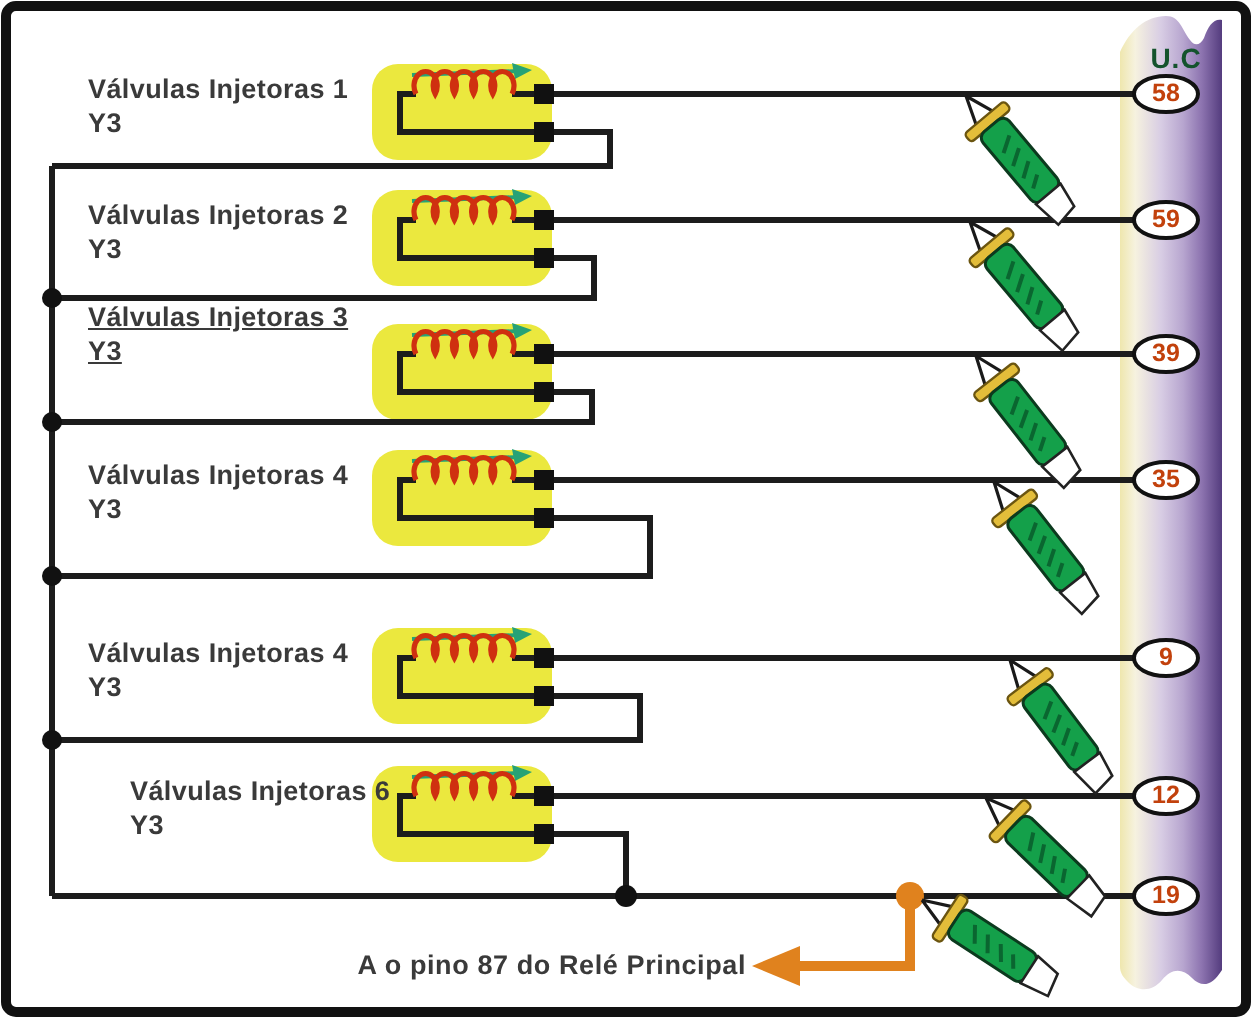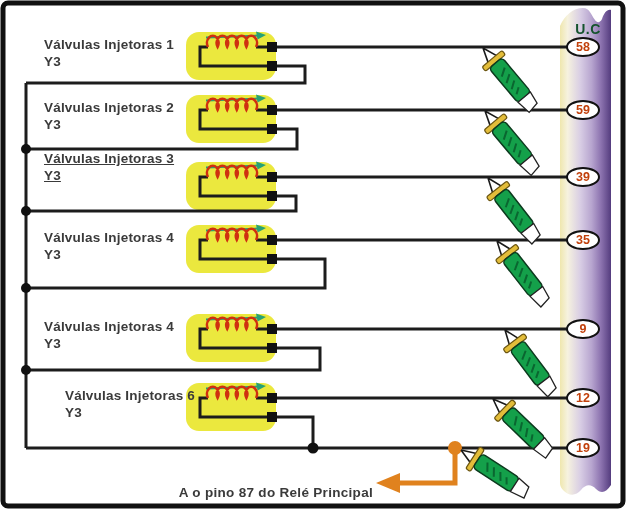--- a/index.html
+++ b/index.html
@@ -186,15 +186,15 @@
   <div class="txt uc-title" style="left:588px;top:21px;">U.C</div>
 
   <div class="txt pin-num" style="left:583px;top:47px;">58</div>
   <div class="txt pin-num" style="left:583px;top:110px;">59</div>
   <div class="txt pin-num" style="left:583px;top:177px;">39</div>
   <div class="txt pin-num" style="left:583px;top:240px;">35</div>
   <div class="txt pin-num" style="left:583px;top:329px;">9</div>
   <div class="txt pin-num" style="left:583px;top:398px;">12</div>
   <div class="txt pin-num" style="left:583px;top:448px;">19</div>
 
-  <div class="txt note" style="left:158px;top:475px;margin-top:10px;">A o pino 87 do Relé Principal</div>
+  <div class="txt note" style="left:158px;top:475px;">A o pino 87 do Relé Principal</div>
 
 </div>
 
 </body></html>

